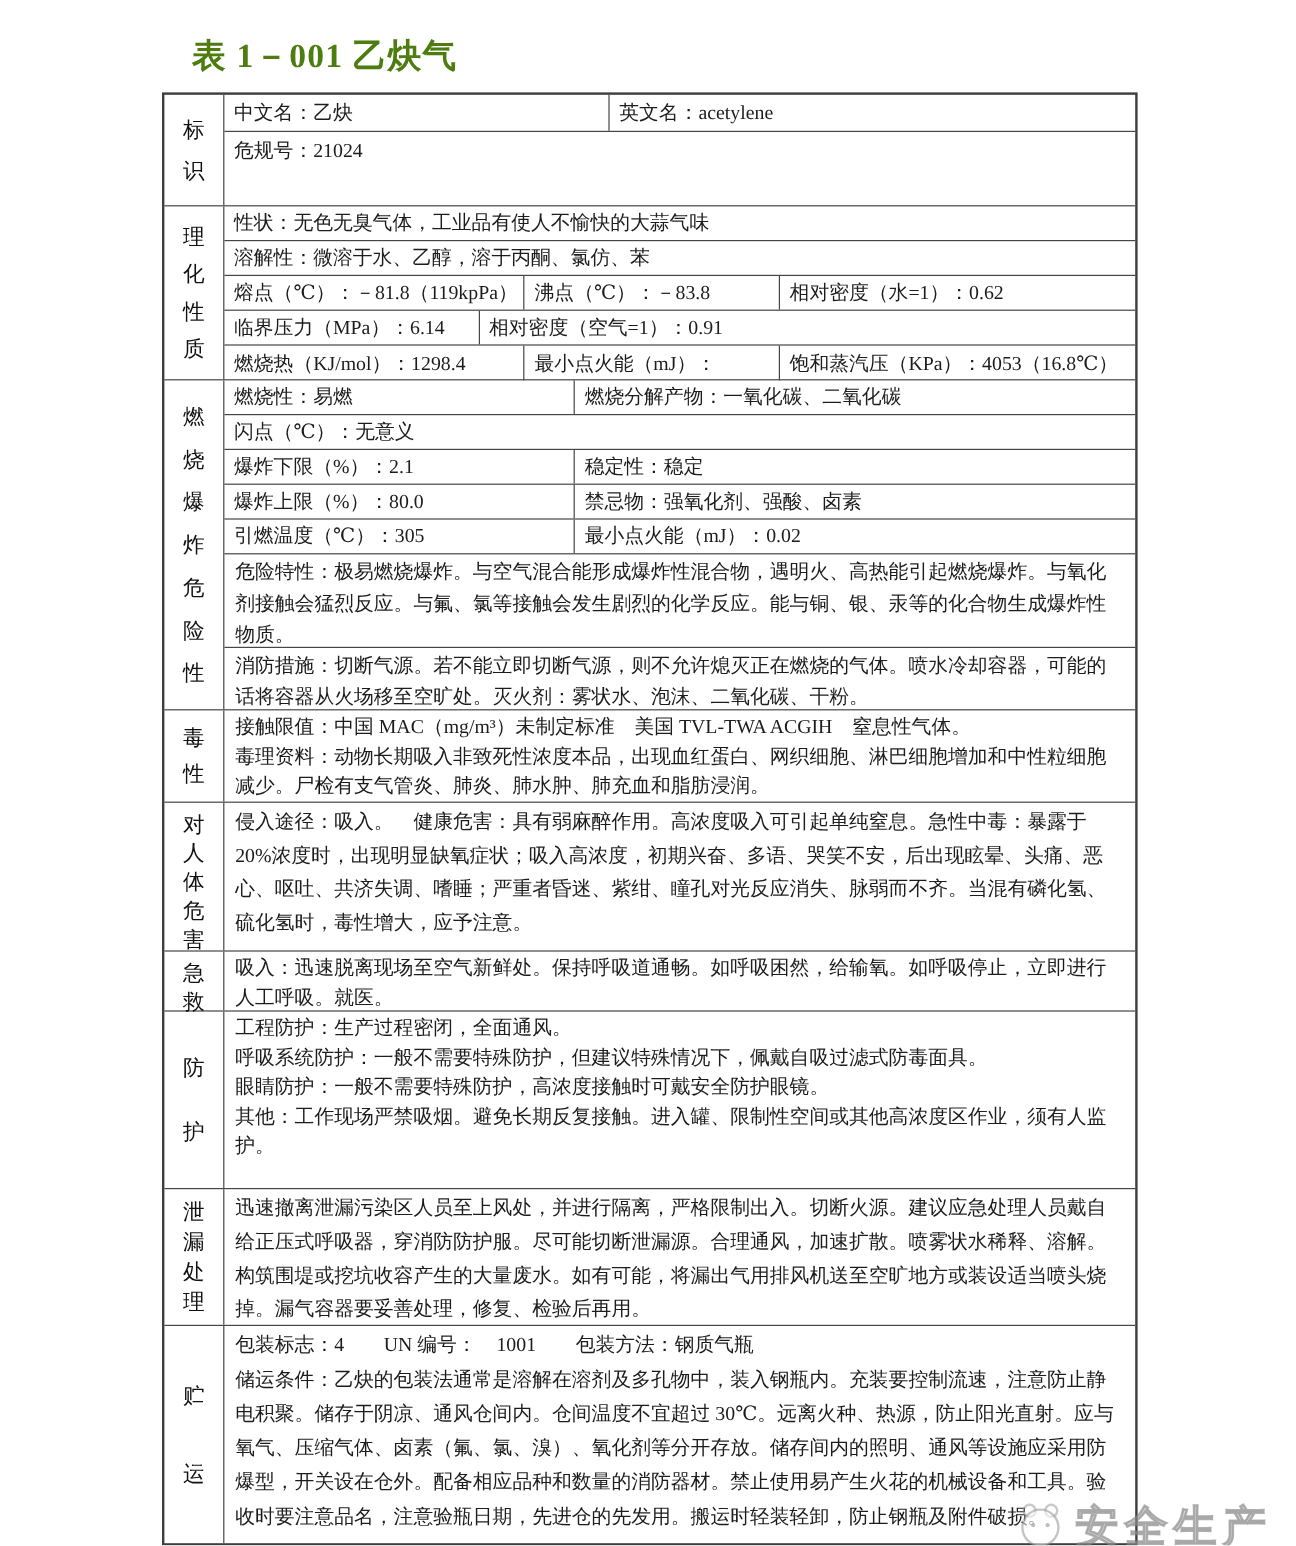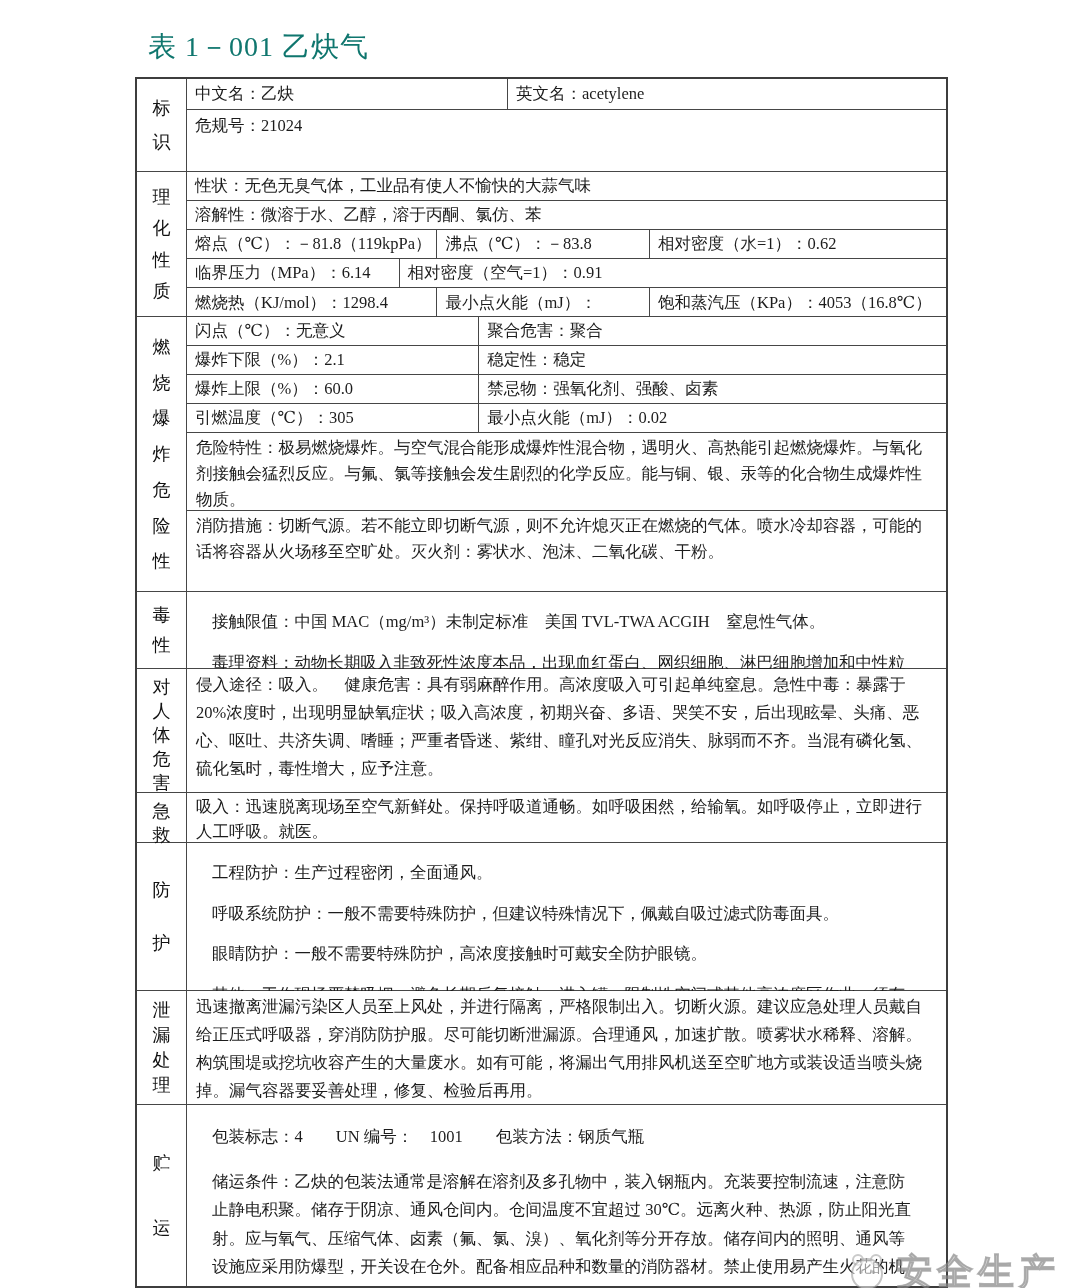--- a/index.html
+++ b/index.html
@@ -2,22 +2,22 @@
 <html><head>
 <meta charset="utf-8">
 <style>
   * { margin:0; padding:0; box-sizing:border-box; }
   html,body { background:#ffffff; }
   .page {
     position:relative; width:1080px; height:1288px; background:#ffffff;
     font-family:"Liberation Serif","DejaVu Serif",serif; color:#1c1c1c; overflow:hidden;
   }
   .title {
-    position:absolute; left:148px; top:28px;
-    font-size:28px; font-weight:normal; letter-spacing:1px; color:#0f766e;
+    position:absolute; left:160px; top:28px;
+    font-size:28px; font-weight:bold; letter-spacing:1px; color:#4d7c0f;
   }
   .tbl {
     position:absolute; left:135px; top:77px; width:813px;
     border:2px solid #3d3d3d; background:#fff;
   }
   .sec { display:flex; border-bottom:1.5px solid #464646; }
   .sec:last-child { border-bottom:none; }
   .lbl {
     width:50px; flex:0 0 50px; border-right:1.5px solid #464646;
     display:flex; flex-direction:column; justify-content:space-evenly; align-items:center;
@@ -28,21 +28,21 @@
   .r:last-child { border-bottom:none; }
   .c {
     display:flex; align-items:center; padding:4px 8px; font-size:16.5px;
     border-right:1.5px solid #464646; overflow:hidden; white-space:nowrap;
   }
   .c:last-child { border-right:none; }
   .ml {
     display:block; white-space:normal; padding:2px 9px; line-height:26px;
     align-items:flex-start; overflow:hidden;
   }
-  .ml p { margin:16px; }
+  .ml p { margin:0; }
   .tight { line-height:24.5px; }
   .wm {
     position:absolute; left:846px; top:1216px; display:flex; align-items:center;
     gap:8px; z-index:5; pointer-events:none;margin-top:32px;
   }
   .wm-text {
     font-size:36px; font-weight:bold; letter-spacing:5px;
     color:rgba(165,165,165,0.40); -webkit-text-stroke:1px rgba(125,125,125,0.55);
     white-space:nowrap;
   }
@@ -108,29 +108,32 @@
           <span>燃</span>
           <span>烧</span>
           <span>爆</span>
           <span>炸</span>
           <span>危</span>
           <span>险</span>
           <span>性</span>
         </div>
       <div class="bd">
         <div class="r" style="height:29px">
+          <div class="c" style="width:38.5%">燃烧性：易燃</div>
+          <div class="c" style="width:61.5%">燃烧分解产物：一氧化碳、二氧化碳</div>
+        </div>
+        <div class="r" style="height:29px">
           <div class="c" style="width:38.5%">闪点（℃）：无意义</div>
-          <div class="c" style="width:61.5%">聚合危害：聚合</div>
         </div>
         <div class="r" style="height:29px">
           <div class="c" style="width:38.5%">爆炸下限（%）：2.1</div>
           <div class="c" style="width:61.5%">稳定性：稳定</div>
         </div>
         <div class="r" style="height:29px">
-          <div class="c" style="width:38.5%">爆炸上限（%）：60.0</div>
+          <div class="c" style="width:38.5%">爆炸上限（%）：80.0</div>
           <div class="c" style="width:61.5%">禁忌物：强氧化剂、强酸、卤素</div>
         </div>
         <div class="r" style="height:29px">
           <div class="c" style="width:38.5%">引燃温度（℃）：305</div>
           <div class="c" style="width:61.5%">最小点火能（mJ）：0.02</div>
         </div>
         <div class="r" style="height:78px">
           <div class="c ml" style="width:100%">危险特性：极易燃烧爆炸。与空气混合能形成爆炸性混合物，遇明火、高热能引起燃烧爆炸。与氧化剂接触会猛烈反应。与氟、氯等接触会发生剧烈的化学反应。能与铜、银、汞等的化合物生成爆炸性物质。</div>
         </div>
         <div class="r" style="height:52px">

